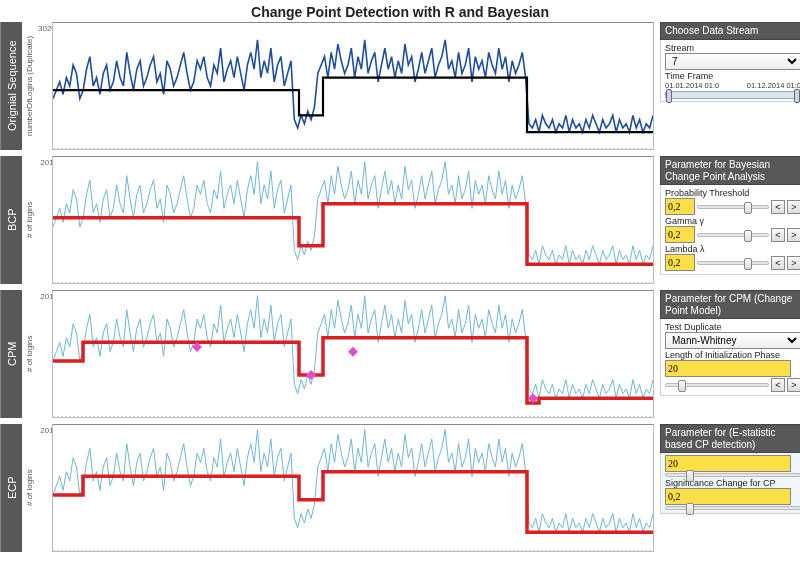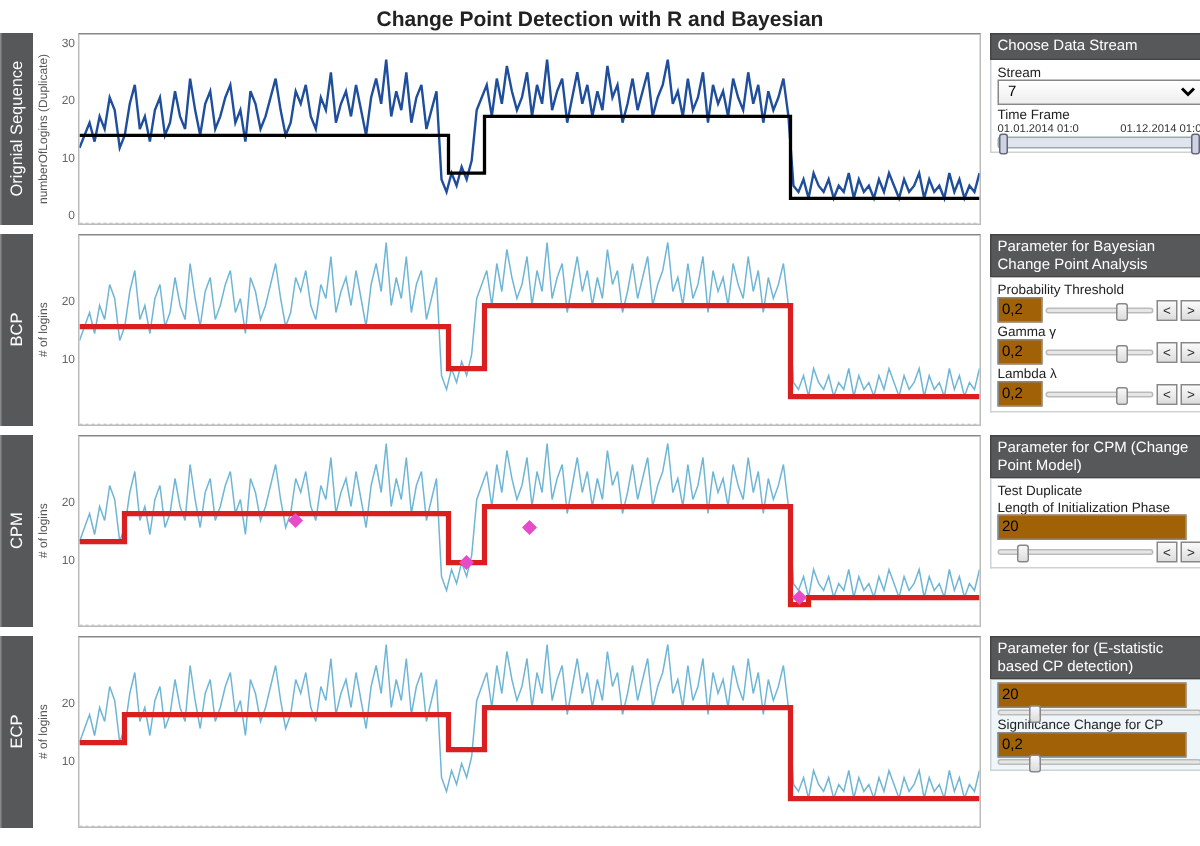--- a/index.html
+++ b/index.html
@@ -48,21 +48,21 @@
     color: #555;
     display: flex;
     align-items: center;
     justify-content: center;
     writing-mode: vertical-rl;
     transform: rotate(180deg);
   }
   .yticks {
     width: 16px;
     display: flex;
-    flex-direction: column;
+    flex-direction: row;
     justify-content: space-between;
     font-size: 8px;
     text-align: right;
     color: #666;
     padding: 2px 2px;
   }
   .plot {
     flex: 1;
     border: 1px solid #bbb;
     border-top: 1px solid #888;
@@ -89,21 +89,21 @@
   .sidecol .body.hl { background: #eef6fa; }
   .field-label { font-size: 9px; color: #222; margin-top: 1px; }
   .combo, .txt {
     width: 100%;
     font-size: 10px;
     height: 17px;
     border: 1px solid #888;
     background: linear-gradient(#fff,#eee);
     padding: 0 2px;
   }
-  .txt { width: 30px; display: inline-block; vertical-align: middle; background:#a16207;}
+  .txt { width: 30px; display: inline-block; vertical-align: middle; background:#fde047;font-family:Liberation Serif, serif;}
   .ctrl-row { display: flex; align-items: center; gap: 2px; margin-bottom: 1px;}
   .slider-track {
     flex: 1;
     height: 4px;
     background: #e6e6e6;
     border: 1px solid #bbb;
     position: relative;
     border-radius: 2px;
   }
   .slider-thumb {
@@ -250,20 +250,23 @@
           <path d="M258,79 L263,84 L258,89 L253,84 Z" fill="#e64cc8"></path>
           <path d="M300,55.66666666666667 L305,60.66666666666667 L300,65.66666666666667 L295,60.66666666666667 Z" fill="#e64cc8"></path>
           <path d="M480,102.33333333333334 L485,107.33333333333334 L480,112.33333333333334 L475,107.33333333333334 Z" fill="#e64cc8"></path>
         </svg>
       </div>
   </div>
   <div class="sidecol">
     <div class="hdr">Parameter for CPM (Change Point Model)</div>
     <div class="body">
       <div class="field-label">Test Duplicate</div>
+      <select class="combo">
+        <option>Mann-Whitney</option>
+      </select>
       <div class="field-label">Length of Initialization Phase</div>
       <div class="ctrl-row">
         <input class="txt" style="width: 126px;" value="20">
       </div>
       <div class="ctrl-row">
         <div class="slider-track">
             <div class="slider-thumb" style="left:12%"></div>
           </div>
         <div class="sqbtn">&lt;</div>
         <div class="sqbtn">&gt;</div>

